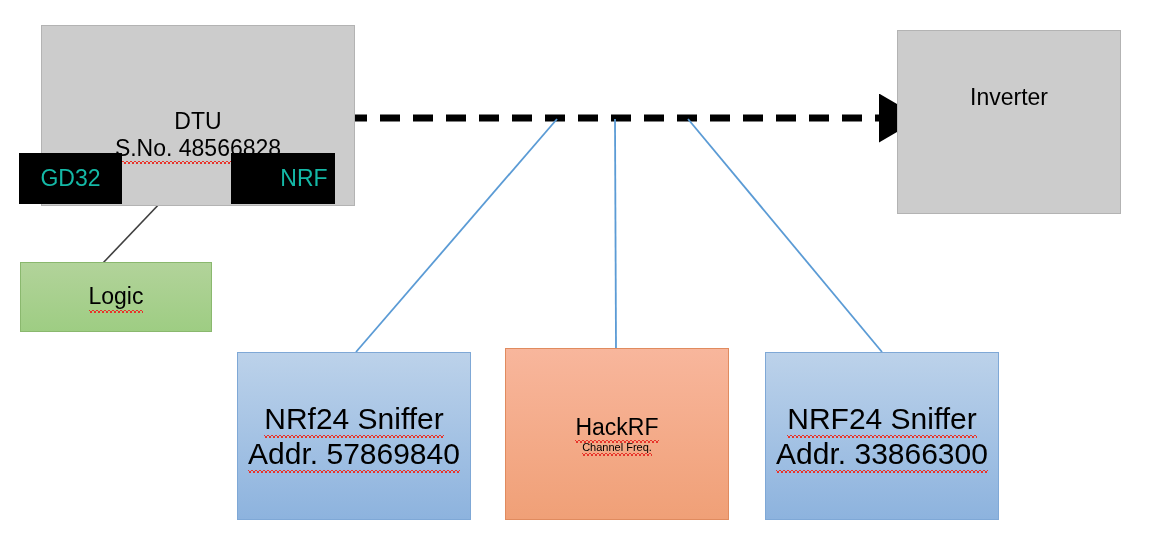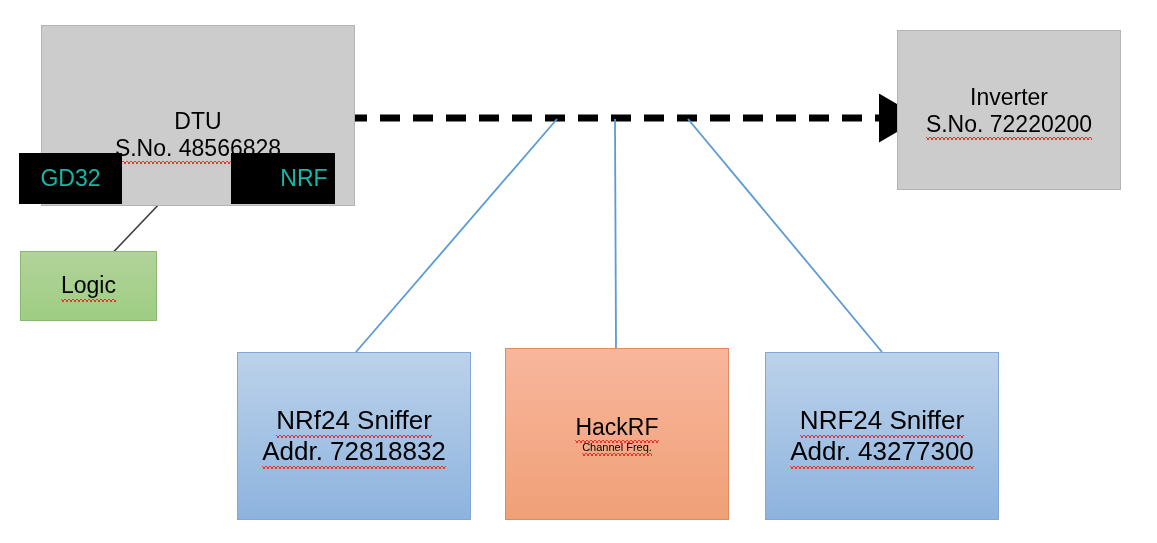--- a/index.html
+++ b/index.html
@@ -38,48 +38,48 @@
     border: 1px solid #b3b3b3;
     font-size: 23px;
   }
   #dtu-box {
     left: 20px; top: 25px; width: 314px; height: 181px;
     justify-content: flex-start;
     padding-top: 82px;
     margin-left: 21px;
   }
   #inverter-box {
-    left: 897px; top: 30px; width: 224px; height: 160px;
+    left: 897px; top: 30px; width: 224px; height: 184px;
     justify-content: flex-start;
     padding-top: 53px;
   }
 
   
   .black-box {
     background: #000000;
     color: #14b8a6;
     font-size: 23px;
     border: none;
   }
   #gd32-box { left: 19px;  top: 153px; width: 103px; height: 51px; }
   #nrf-box  { left: 231px; top: 153px; width: 104px; height: 51px; padding-left: 42px; }
 
   
   #logic-box {
-    left: 20px; top: 251px; width: 137px; height: 70px;
+    left: 20px; top: 262px; width: 192px; height: 70px;
     background: linear-gradient(to bottom, #b2d39a 0%, #9ecd83 100%);
     border: 1px solid #8ab86e;
     font-size: 23px;
   }
 
   
   .blue-box {
     background: linear-gradient(to bottom, #bcd2ea 0%, #8db3de 100%);
     border: 1px solid #7fa8d6;
-    font-size: 26px;
+    font-size: 30px;
   }
   #sniffer-left  { left: 237px; top: 352px; width: 234px; height: 168px; }
   #sniffer-right { left: 765px; top: 352px; width: 234px; height: 168px; }
 
   #hackrf-box {
     left: 505px; top: 348px; width: 224px; height: 172px;
     background: linear-gradient(to bottom, #f8b69c 0%, #f0a077 100%);
     border: 1px solid #e08b5f;
   }
   #hackrf-box .line-main { font-size: 23px; }
@@ -157,31 +157,30 @@
   <div class="box black-box" id="nrf-box">
     <div>NRF</div>
   </div>
 
   <div class="box" id="logic-box">
     <div><span class="sq">Logic</span></div>
   </div>
 
   <div class="box grey-box" id="inverter-box">
     <div>Inverter</div>
-    <div><span class="sq">S.No. 72220200</span></div>
   </div>
 
   <div class="box blue-box" id="sniffer-left">
     <div><span class="sq">NRf24 Sniffer</span></div>
-    <div><span class="sq">Addr. 72818832</span></div>
+    <div><span class="sq">Addr. 57869840</span></div>
   </div>
 
   <div class="box" id="hackrf-box">
     <div class="line-main"><span class="sq">HackRF</span></div>
     <div class="line-sub"><span class="sq">Channel Freq.</span></div>
   </div>
 
   <div class="box blue-box" id="sniffer-right">
     <div><span class="sq">NRF24 Sniffer</span></div>
-    <div><span class="sq">Addr. 43277300</span></div>
+    <div><span class="sq">Addr. 33866300</span></div>
   </div>
 
 </div>
 
 </body></html>

